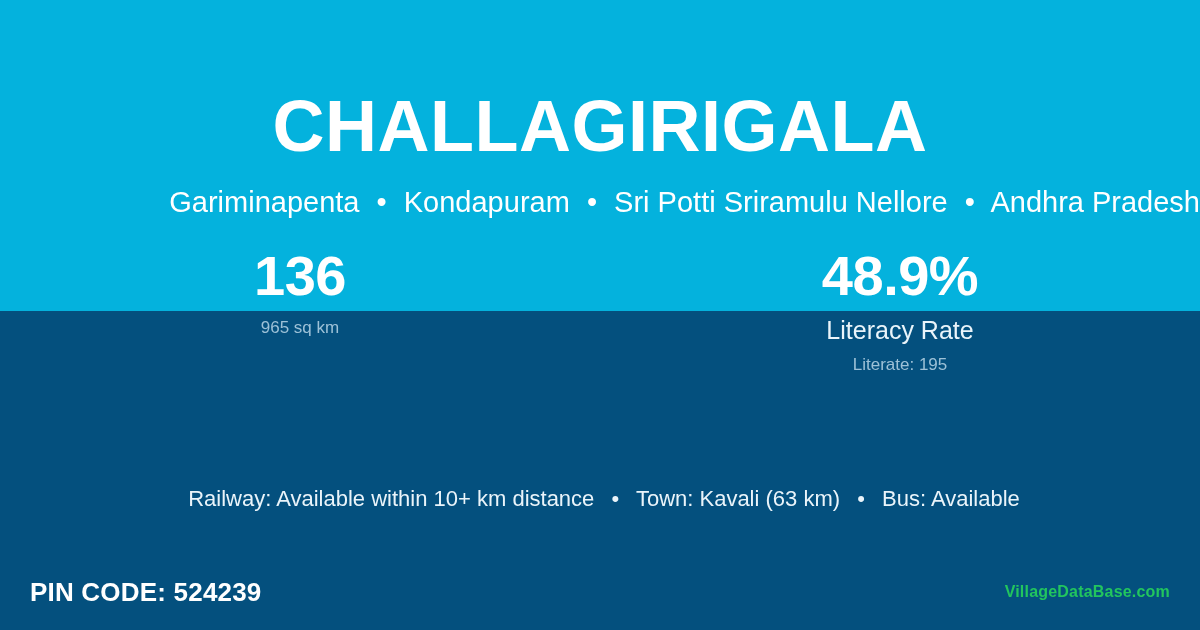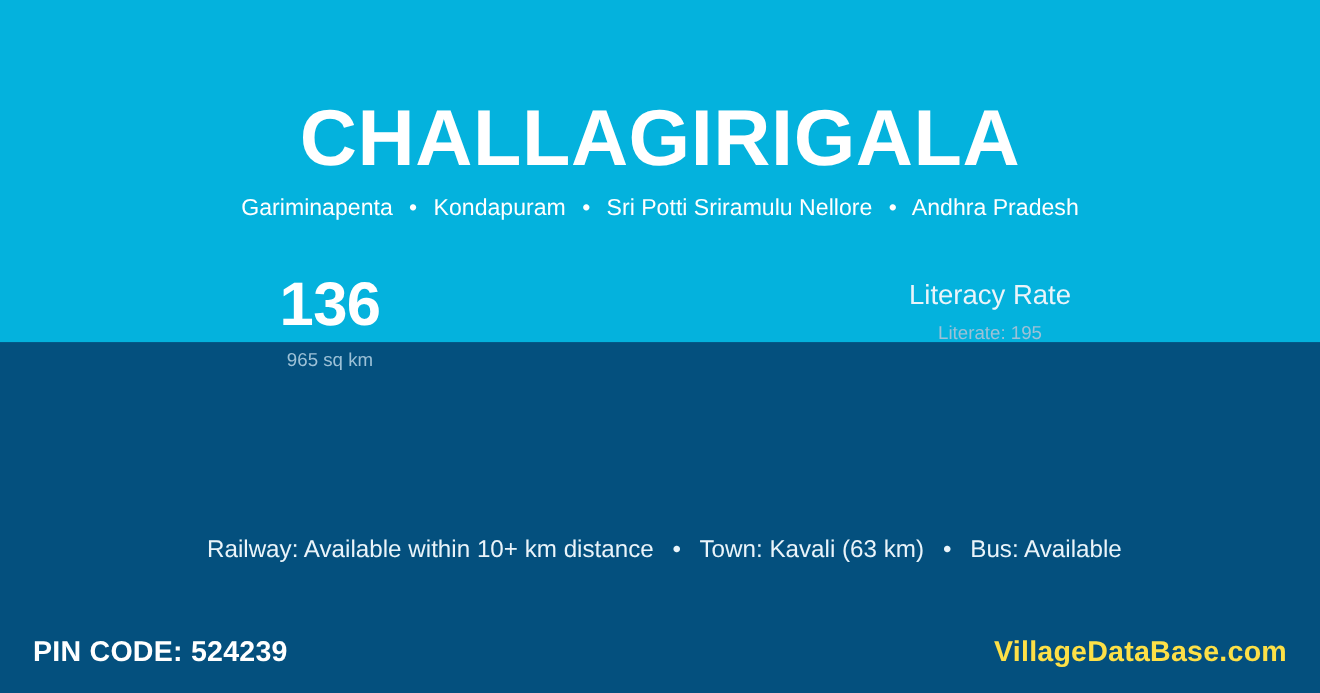--- a/index.html
+++ b/index.html
@@ -38,24 +38,24 @@
     font-weight: bold;
     letter-spacing: 0.5px;
     line-height: 84px;
     color: #ffffff;
     white-space: nowrap;
   }
 
   
   .breadcrumb {
     position: absolute;
-    top: 171px; left: 0;
+    top: 184px; left: 0;
     width: 1200px;
-    text-align: center;
-    font-size: 21px;
+    text-align: right;
+    font-size: 29px;
     font-weight: normal;
     line-height: 36px;
     color: #ffffff;
     white-space: nowrap;
   }
   .breadcrumb .sep {
     display: inline-block;
     margin: 0 9px;
     color: #ffffff;
   }
@@ -124,24 +124,24 @@
   }
   .pin-code {
     font-size: 26px;
     font-weight: bold;
     line-height: 30px;
     color: #ffffff;
     letter-spacing: 0.2px;
     white-space: nowrap;
   }
   .watermark {
-    font-size: 26px;
+    font-size: 16px;
     font-weight: bold;
     line-height: 26px;
-    color: #fde047;
+    color: #22c55e;
     letter-spacing: 0.2px;
     white-space: nowrap;
   }
 </style>
 </head>
 <body>
 
 <div class="card">
 
   <div class="hero-band"></div>
@@ -160,20 +160,21 @@
 
   <div class="stats-row">
 
 
     <div class="stat">
       <div class="stat-value">136</div>
       <div class="stat-sub">965 sq km</div>
     </div>
 
     <div class="stat">
+      <div class="stat-value">48.9%</div>
       <div class="stat-label">Literacy Rate</div>
       <div class="stat-sub">Literate: 195</div>
     </div>
 
   </div>
 
   <div class="transport">
     <span>Railway: Available within 10+ km distance</span>
     <span class="sep">•</span>
     <span>Town: Kavali (63 km)</span>

